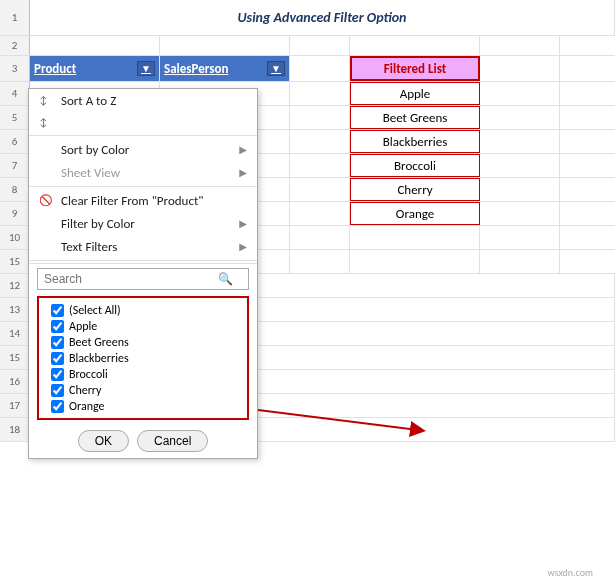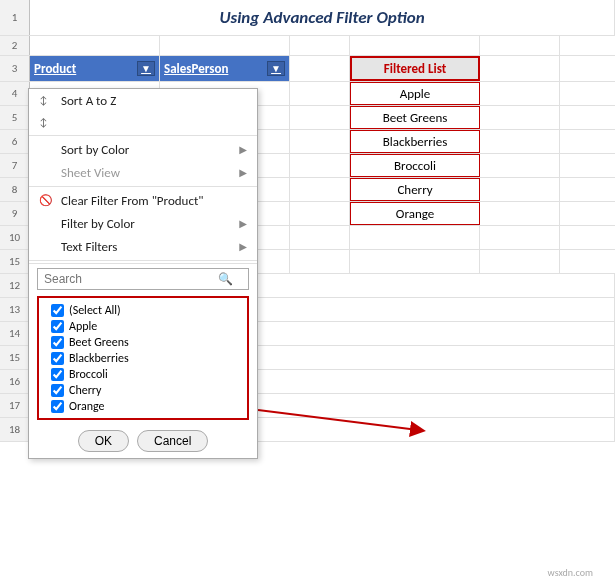--- a/index.html
+++ b/index.html
@@ -67,21 +67,21 @@
       border: 1px solid #2a4a80;
       color: #fff;
       font-size: 10px;
       cursor: pointer;
       padding: 1px 3px;
       margin-left: 2px;
     }
 
     
     .filtered-header {
-      background: #e5e5e5;
+      background: #f0abfc;
       color: #c00000;
       font-weight: bold;
       border: 2px solid #c00000;
       justify-content: center;
       font-size: 13px;
     }
 
     
     .filtered-cell {
       background: #fff;
@@ -226,21 +226,21 @@
     
     .row-title { min-height: 36px; }
     .row-empty { min-height: 20px; }
     .row-header { min-height: 26px; }
     .row-data { min-height: 24px; }
 
     .italic-bold-title {
       font-style: italic;
       font-weight: bold;
       color: #1f3864;
-      font-size: 17px;
+      font-size: 14px;
     }
   </style>
 </head>
 <body>
 
 <div class="spreadsheet">
 
   <div class="grid-row row-title">
     <div class="row-num">
         <span>1</span>

